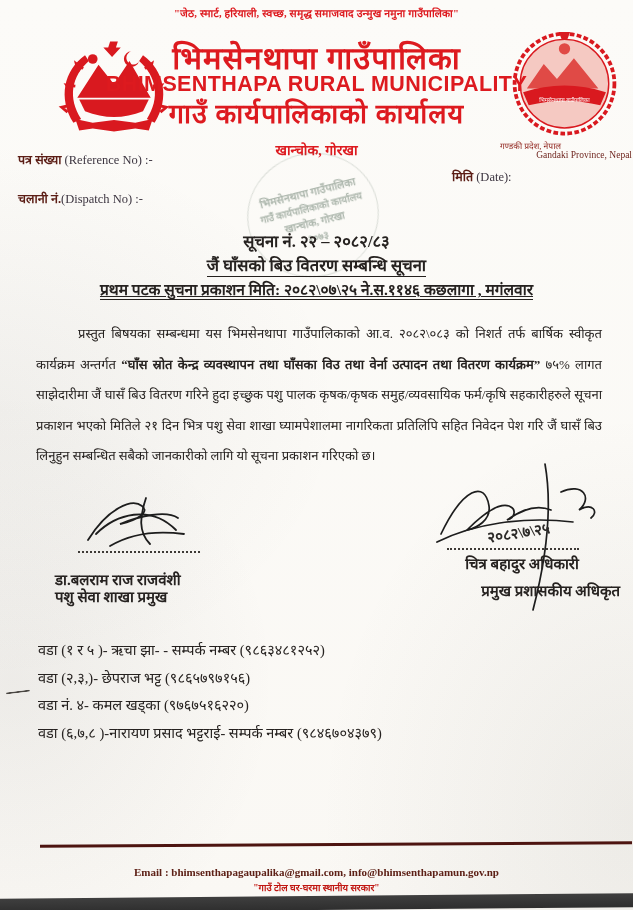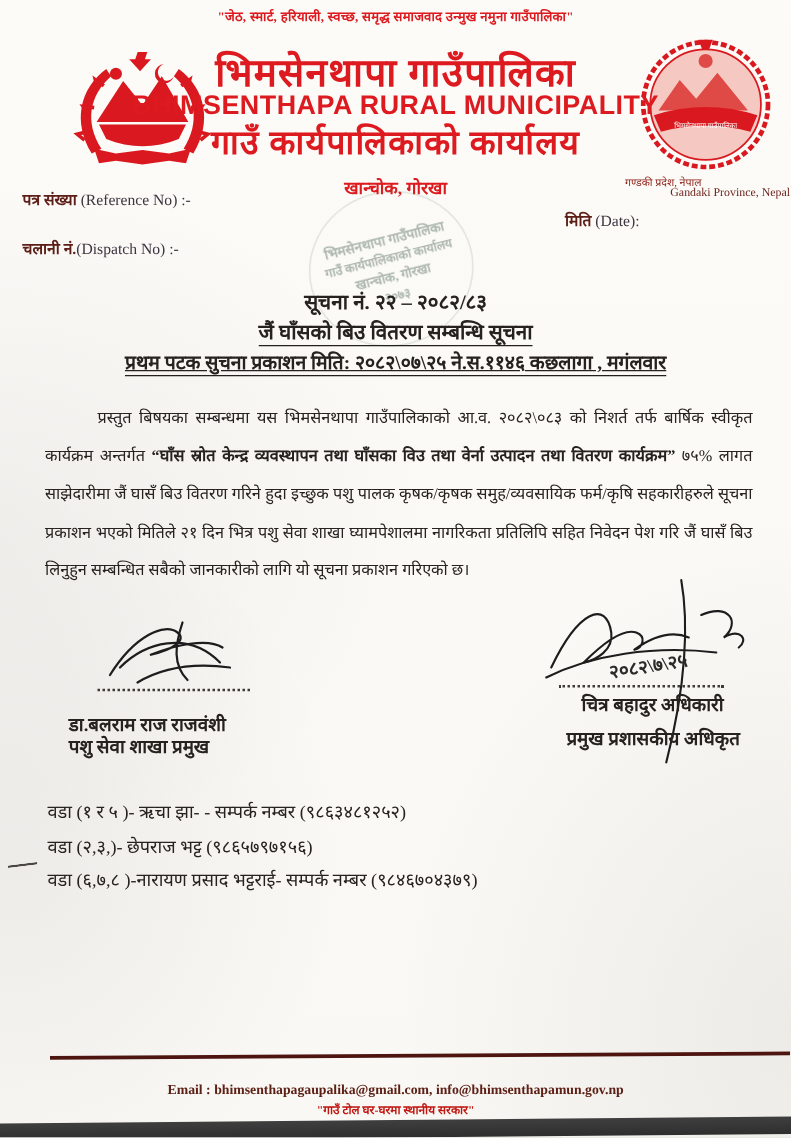--- a/index.html
+++ b/index.html
@@ -72,21 +72,21 @@
   .sig-right-svg{left:433px;top:458px;width:175px;height:165px;}
   .dotline{border-bottom:2px dotted #3e3a36;height:0;}
   .dot-left{left:78px;top:551px;width:122px;}
   .dot-right{left:447px;top:548px;width:132px;}
   .hand-date{left:487px;top:522px;font-size:15px;color:#2c2a28;transform:rotate(-9deg);font-weight:700;}
   .name{font-size:15px;font-weight:700;}
   .role{font-size:15px;font-weight:700;}
   .name-left{left:55px;top:569px;}
   .role-left{left:55px;top:586px;}
   .name-right{left:432px;top:553px;width:180px;text-align:center;}
-  .role-right{left:425px;top:580px;width:195px;text-align:center;}
+  .role-right{left:425px;top:580px;width:195px;text-align:right;}
 
   .contacts{left:38px;top:637px;font-size:14.5px;line-height:27.5px;}
   .contacts .head{font-weight:700;border-bottom:1.6px solid #24201d;}
   .stray-dash{left:6px;top:691px;width:24px;border-top:2.2px solid #4a4743;transform:rotate(-7deg);border-radius:2px;}
 
   .foot-rule{left:40px;top:843px;width:592px;height:2.6px;background:#4d1410;transform:rotate(-.35deg);}
   .foot-email{top:850px;font-size:11px;color:#5d2016;font-weight:600;margin-top:16px;}
   .foot-web{top:864px;font-size:11px;color:#5d2016;font-weight:600;}
   .foot-slogan{top:881px;font-size:9.5px;font-weight:700;color:#c01712;}
   .bottom-band{left:-6px;top:896px;width:646px;height:14px;background:linear-gradient(#3f3f3f,#2e2e2e);transform:rotate(-.5deg);}
@@ -182,20 +182,21 @@
     </svg>
   </div>
   <div class="abs hand-date">२०८२\७\२५</div>
   <div class="abs dotline dot-right"></div>
   <div class="abs name name-right">चित्र बहादुर अधिकारी</div>
   <div class="abs role role-right">प्रमुख प्रशासकीय अधिकृत</div>
 
   <div class="abs contacts">
     <div>वडा (१ र ५ )- ऋचा झा- - सम्पर्क नम्बर (९८६३४८१२५२)</div>
     <div>वडा (२,३,)- छेपराज भट्ट (९८६५७९७१५६)</div>
+    <div>वडा नं. ४-  कमल खड्का (९७६७५१६२२०)</div>
     <div>वडा (६,७,८ )-नारायण प्रसाद भट्टराई- सम्पर्क नम्बर (९८४६७०४३७९)</div>
   </div>
   <div class="abs stray-dash"></div>
 
   <div class="abs foot-rule"></div>
   <div class="cline foot-email">Email : bhimsenthapagaupalika@gmail.com, info@bhimsenthapamun.gov.np</div>
   <div class="cline foot-slogan">"गाउँ टोल घर-घरमा स्थानीय सरकार"</div>
   <div class="abs bottom-band"></div>
 
 </div>

